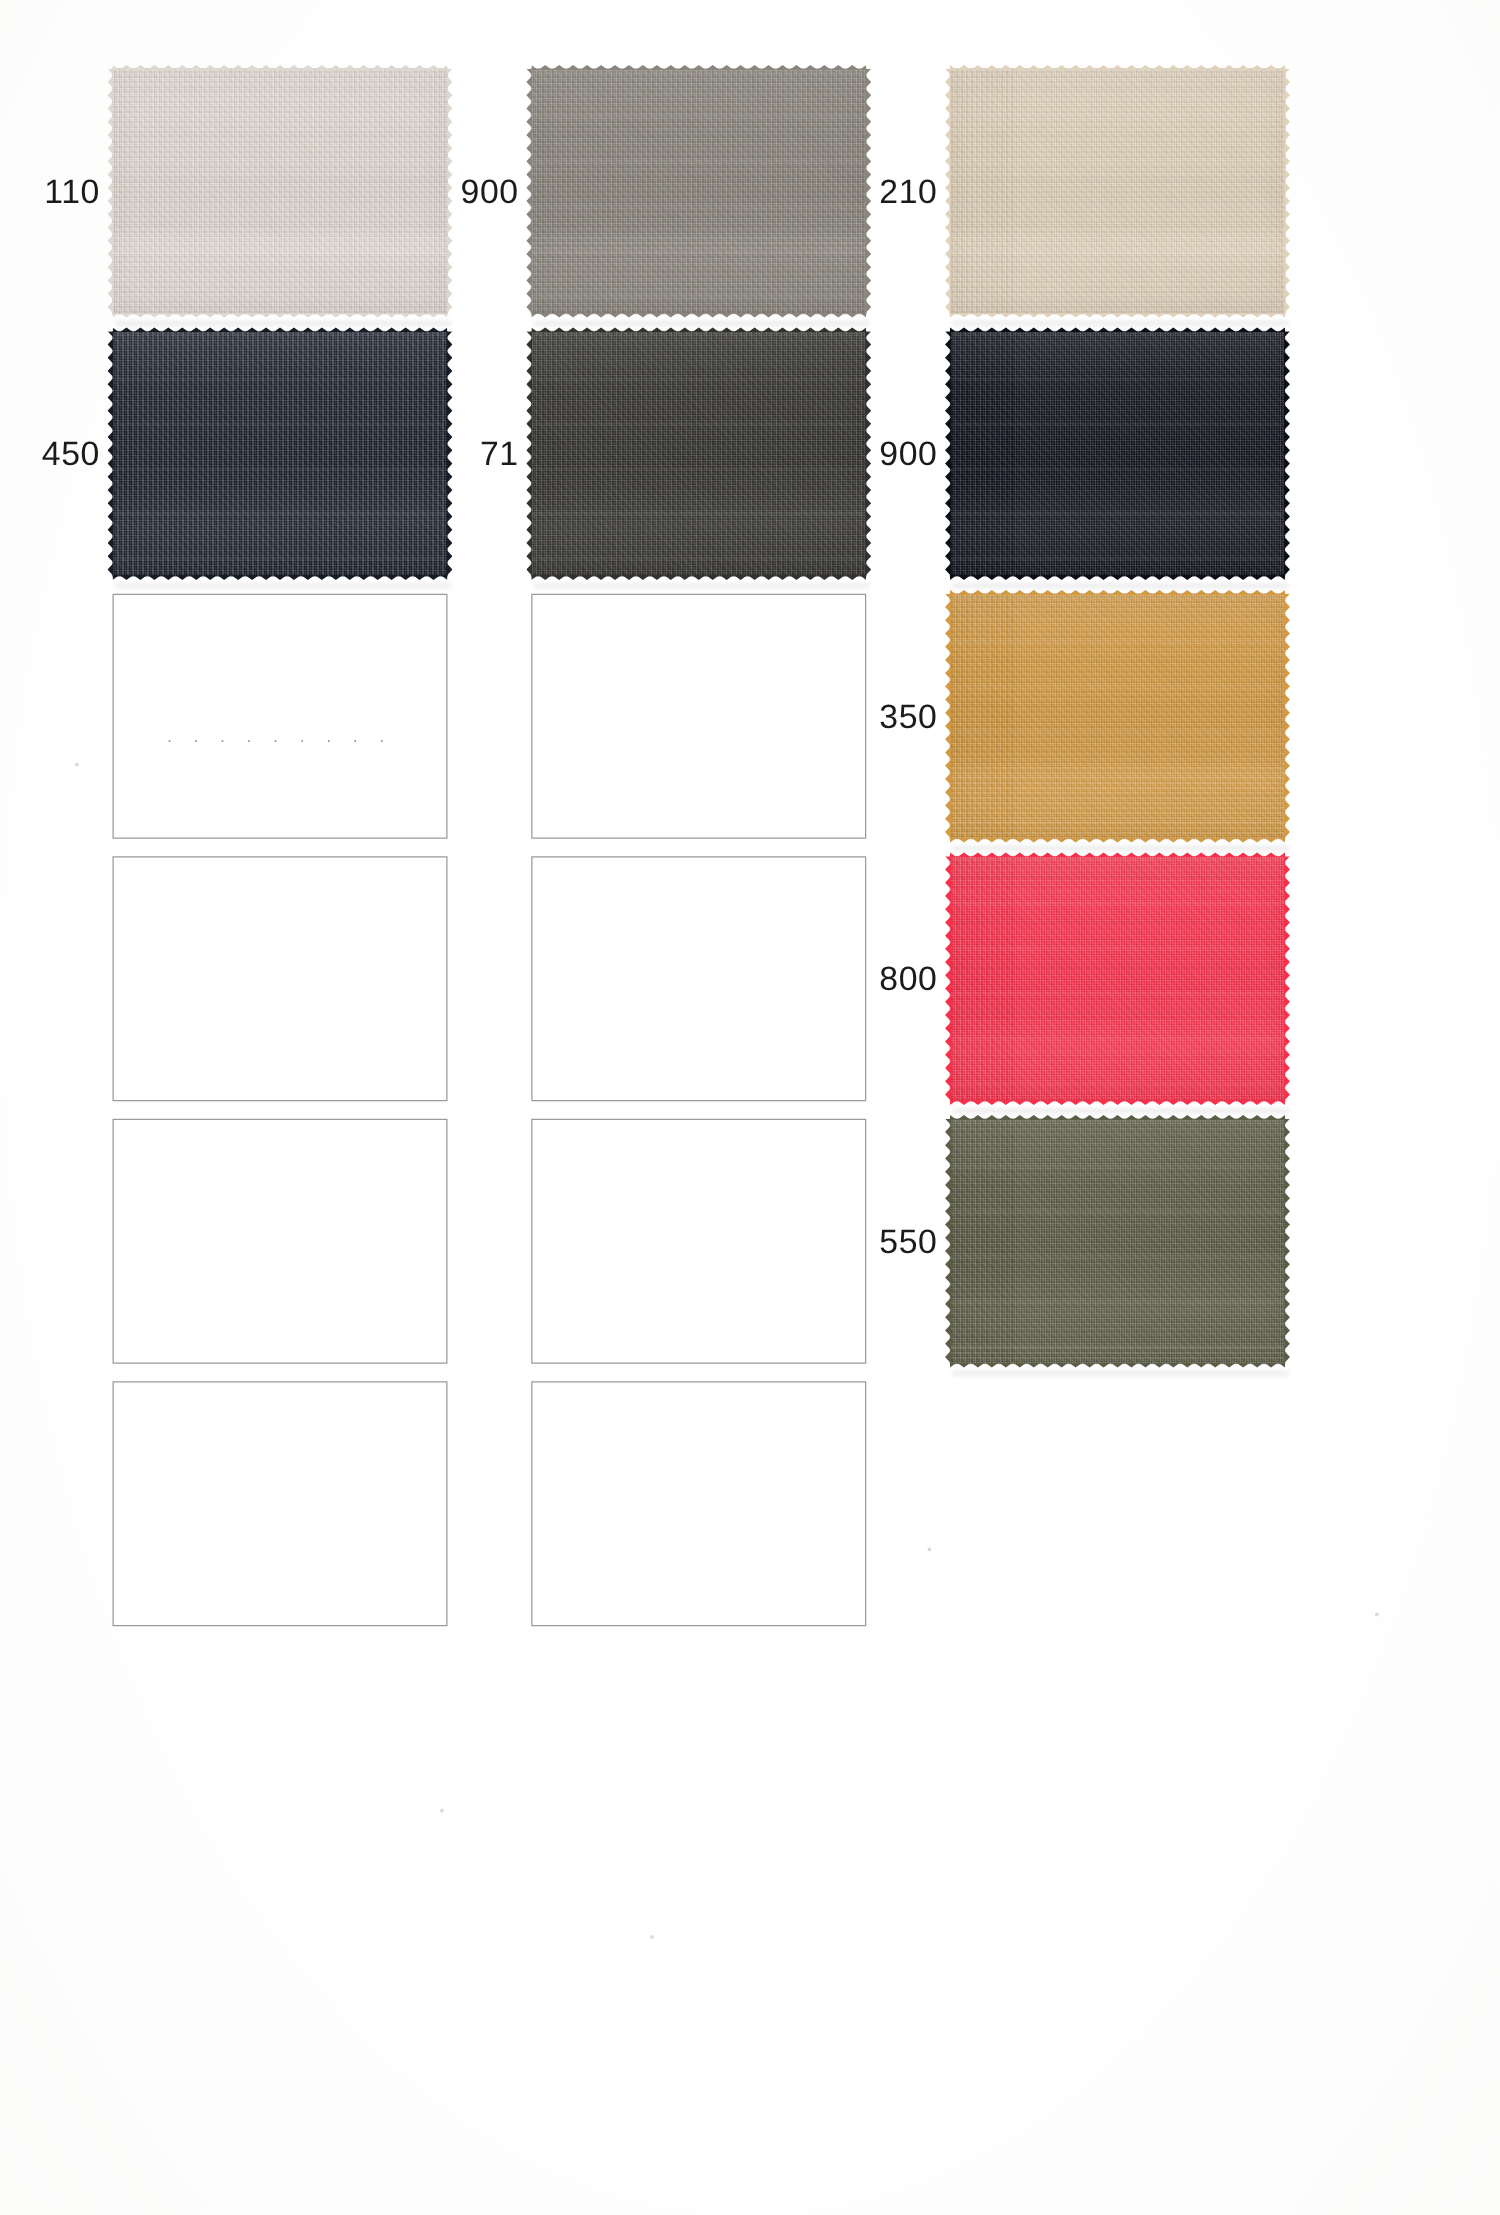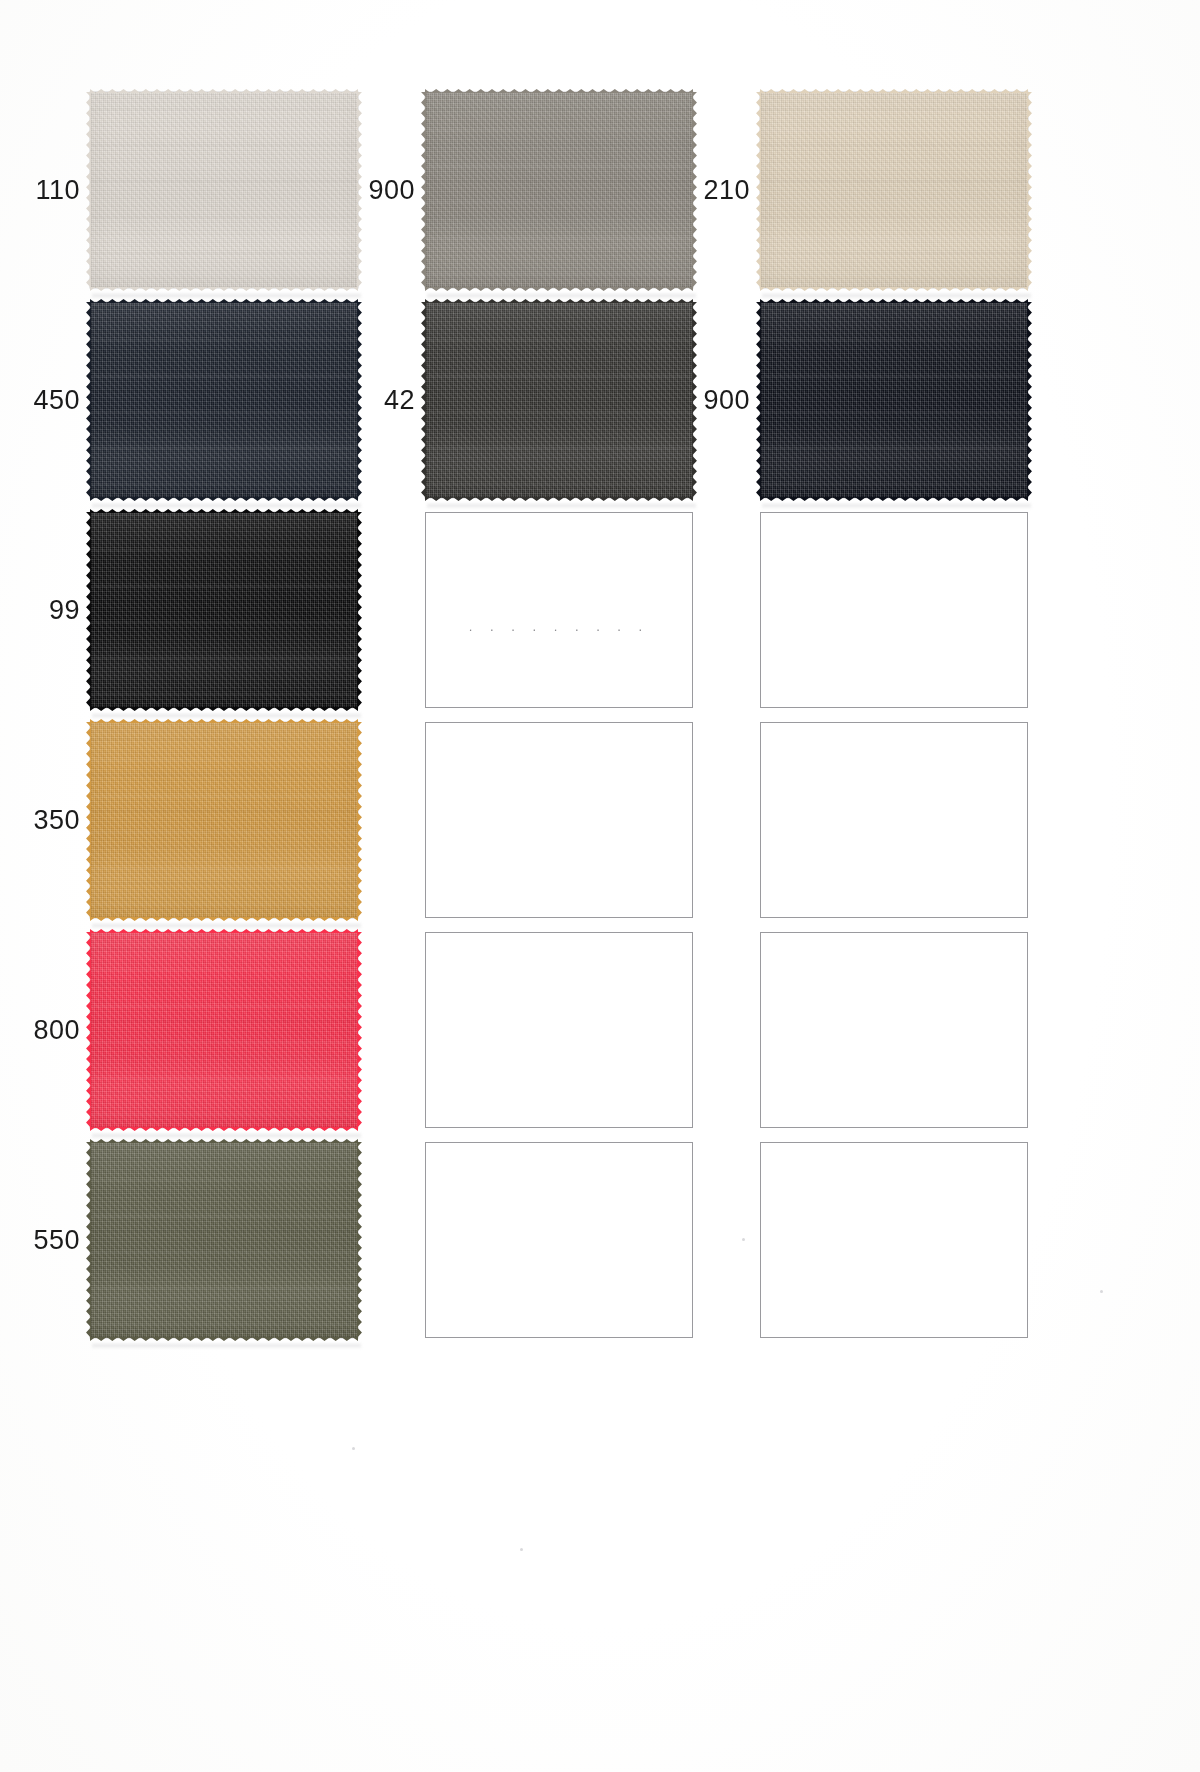--- a/index.html
+++ b/index.html
@@ -19,21 +19,21 @@
   }
   #grid{
     position:absolute;
     left:0;top:0;width:1200px;height:1772px;
     display:grid;
     grid-template-columns:330px 330px 330px;
     grid-template-rows:repeat(7,210px);
     column-gap:5px;
     row-gap:0px;
     padding-left:18px;
-    padding-top:85px;
+    padding-top:48px;
     box-sizing:border-box;
   }
   .cell{
     position:relative;
     display:flex;
     align-items:center;
     box-sizing:border-box;
   }
   .code{
     width:62px;
@@ -241,50 +241,40 @@
       <div class="code">450</div>
       <div class="swatch-wrap" style="--c: #171d28;">
         <div class="swatch" style="--c: #171d28;"></div>
         <div class="pink-edge top" style="--c: #171d28;"></div>
         <div class="pink-edge bottom" style="--c: #171d28;"></div>
         <div class="pink-edge left" style="--c: #171d28;"></div>
         <div class="pink-edge right" style="--c: #171d28;"></div>
       </div>
     </div>
     <div class="cell">
-      <div class="code">42</div>
+      <div class="code">71</div>
       <div class="swatch-wrap" style="--c: #33322f;">
         <div class="swatch" style="--c: #33322f;"></div>
         <div class="pink-edge top" style="--c: #33322f;"></div>
         <div class="pink-edge bottom" style="--c: #33322f;"></div>
         <div class="pink-edge left" style="--c: #33322f;"></div>
         <div class="pink-edge right" style="--c: #33322f;"></div>
       </div>
     </div>
     <div class="cell">
       <div class="code">900</div>
       <div class="swatch-wrap" style="--c: #0d1019;">
         <div class="swatch" style="--c: #0d1019;"></div>
         <div class="pink-edge top" style="--c: #0d1019;"></div>
         <div class="pink-edge bottom" style="--c: #0d1019;"></div>
         <div class="pink-edge left" style="--c: #0d1019;"></div>
         <div class="pink-edge right" style="--c: #0d1019;"></div>
       </div>
     </div>
     <div class="cell">
-      <div class="code">99</div>
-      <div class="swatch-wrap" style="--c: #0a0a0b;">
-        <div class="swatch" style="--c: #0a0a0b;"></div>
-        <div class="pink-edge top" style="--c: #0a0a0b;"></div>
-        <div class="pink-edge bottom" style="--c: #0a0a0b;"></div>
-        <div class="pink-edge left" style="--c: #0a0a0b;"></div>
-        <div class="pink-edge right" style="--c: #0a0a0b;"></div>
-      </div>
-    </div>
-    <div class="cell">
       <div class="code empty"></div>
       <div class="empty-box">
         <div class="dots">. . . . . . . . .</div>
       </div>
     </div>
     <div class="cell">
       <div class="code empty"></div>
       <div class="empty-box"></div>
     </div>
     <div class="cell">

